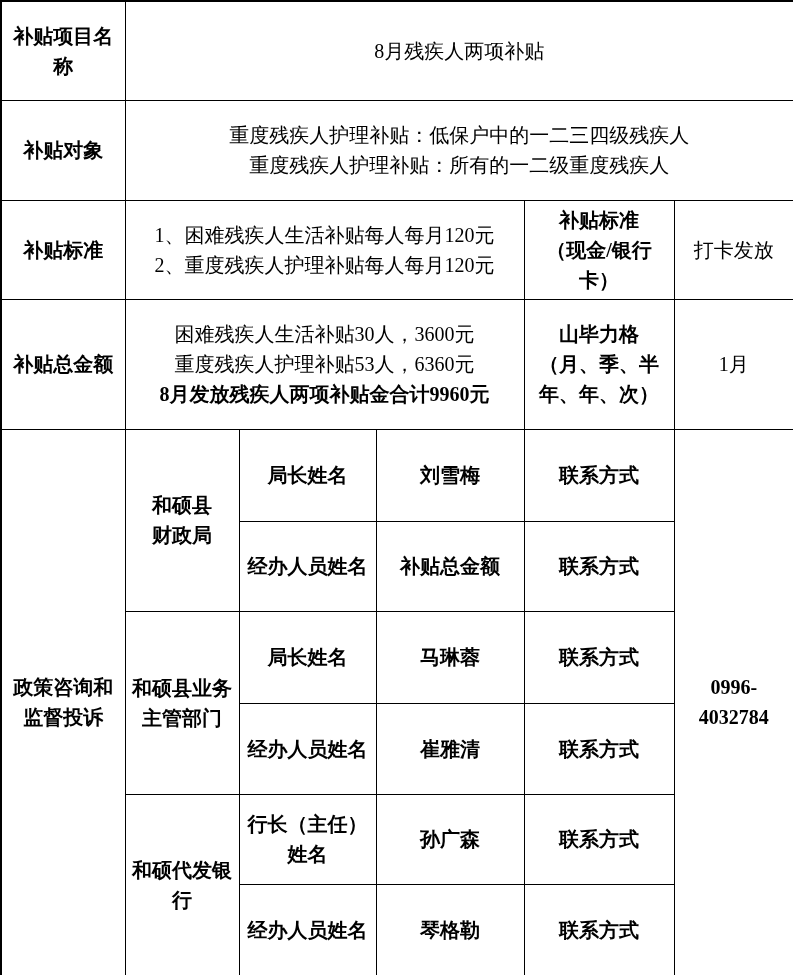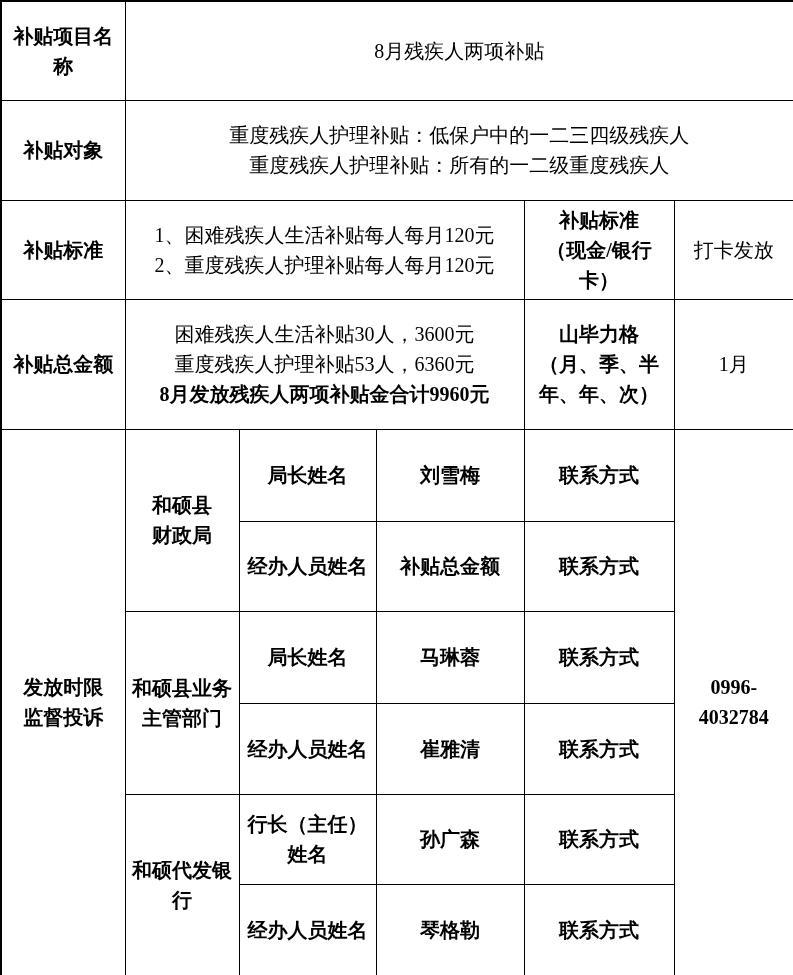--- a/index.html
+++ b/index.html
@@ -97,21 +97,21 @@
       <td class="b">
         <div>山毕力格</div>
         <div>（月、季、半</div>
         <div>年、年、次）</div>
       </td>
       <td>1月</td>
     </tr>
 
     <tr class="rs1">
       <td class="b" rowspan="6">
-        <div>发放时限</div>
+        <div>政策咨询和</div>
         <div>监督投诉</div>
       </td>
       <td class="b" rowspan="2">
         <div>和硕县</div>
         <div>财政局</div>
       </td>
       <td class="b">局长姓名</td>
       <td class="b">刘雪梅</td>
       <td class="b">联系方式</td>
       <td class="b" rowspan="6">

